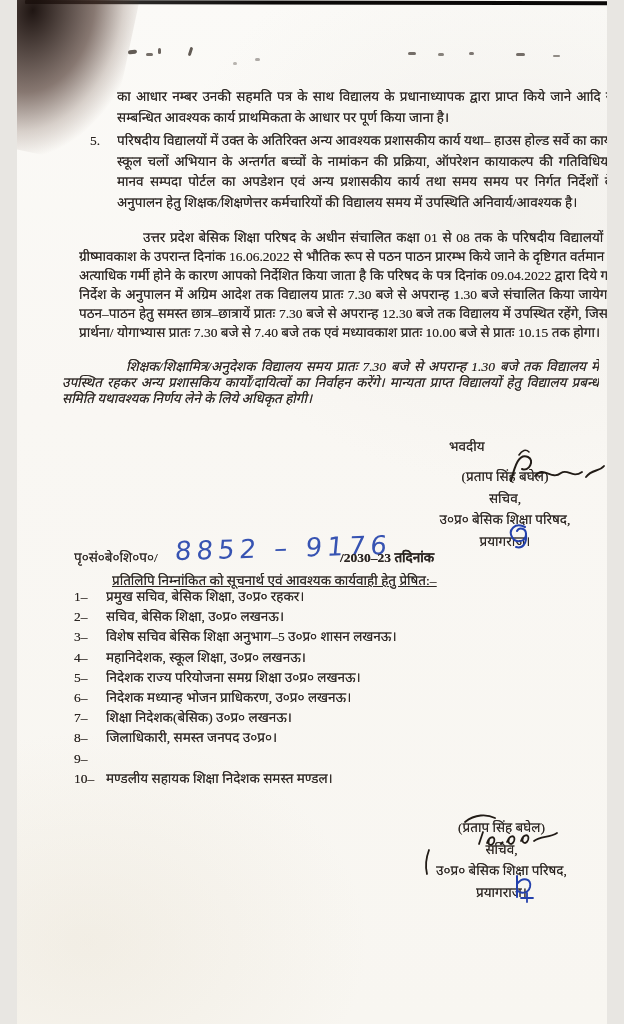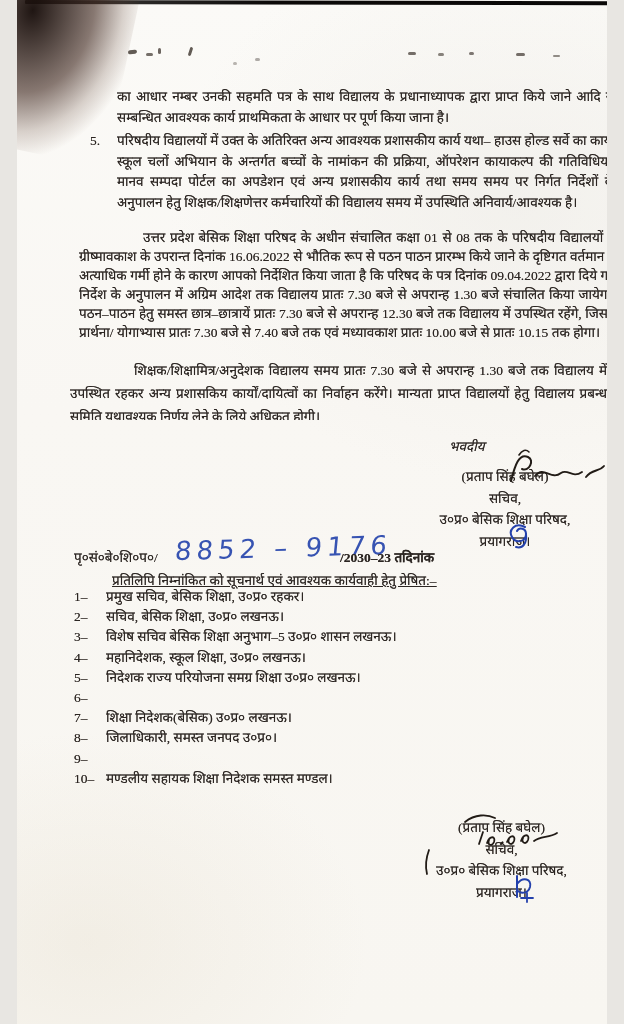--- a/index.html
+++ b/index.html
@@ -80,24 +80,24 @@
     <div class="smudge" style="left:536px;top:55px;width:7px;height:2px;opacity:.55;"></div>
   </div>
 
   <div class="txt just" style="left:100px;top:87px;width:498px;height:43px;">का आधार नम्बर उनकी सहमति पत्र के साथ विद्यालय के प्रधानाध्यापक द्वारा प्राप्त किये जाने आदि से सम्बन्धित आवश्यक कार्य प्राथमिकता के आधार पर पूर्ण किया जाना है।</div>
 
   <div class="txt" style="left:73px;top:131px;">5.</div>
   <div class="txt just" style="left:100px;top:131px;width:498px;height:104px;">परिषदीय विद्यालयों में उक्त के अतिरिक्त अन्य आवश्यक प्रशासकीय कार्य यथा– हाउस होल्ड सर्वे का कार्य, स्कूल चलों अभियान के अन्तर्गत बच्चों के नामांकन की प्रक्रिया, ऑपरेशन कायाकल्प की गतिविधियां, मानव सम्पदा पोर्टल का अपडेशन एवं अन्य प्रशासकीय कार्य तथा समय समय पर निर्गत निर्देशों के अनुपालन हेतु शिक्षक/शिक्षणेत्तर कर्मचारियों की विद्यालय समय में उपस्थिति अनिवार्य/आवश्यक है।</div>
 
   <div class="txt just para-indent" style="left:62px;top:228px;width:537px;height:134px;line-height:19.1px;">उत्तर प्रदेश बेसिक शिक्षा परिषद के अधीन संचालित कक्षा 01 से 08 तक के परिषदीय विद्यालयों में ग्रीष्मावकाश के उपरान्त दिनांक 16.06.2022 से भौतिक रूप से पठन पाठन प्रारम्भ किये जाने के दृष्टिगत वर्तमान में अत्याधिक गर्मी होने के कारण आपको निर्देशित किया जाता है कि परिषद के पत्र दिनांक 09.04.2022 द्वारा दिये गये निर्देश के अनुपालन में अग्रिम आदेश तक विद्यालय प्रातः 7.30 बजे से अपरान्ह 1.30 बजे संचालित किया जायेगा। पठन–पाठन हेतु समस्त छात्र–छात्रायें प्रातः 7.30 बजे से अपरान्ह 12.30 बजे तक विद्यालय में उपस्थित रहेंगे, जिसमे प्रार्थना/ योगाभ्यास प्रातः 7.30 बजे से 7.40 बजे तक एवं मध्यावकाश प्रातः 10.00 बजे से प्रातः 10.15 तक होगा।</div>
 
-  <div class="txt just para-indent" style="left:53px;top:359px;width:537px;height:61px;line-height:23px;">शिक्षक/शिक्षामित्र/अनुदेशक विद्यालय समय प्रातः 7.30 बजे से अपरान्ह 1.30 बजे तक विद्यालय में उपस्थित रहकर अन्य प्रशासकिय कार्यों/दायित्वों का निर्वाहन करेंगे। मान्यता प्राप्त विद्यालयों हेतु विद्यालय प्रबन्ध समिति यथावश्यक निर्णय लेने के लिये अधिकृत होगी।</div>
+  <div class="txt just para-indent" style="left:45px;top:359px;width:537px;height:61px;line-height:16px;font-style:italic;">शिक्षक/शिक्षामित्र/अनुदेशक विद्यालय समय प्रातः 7.30 बजे से अपरान्ह 1.30 बजे तक विद्यालय में उपस्थित रहकर अन्य प्रशासकिय कार्यों/दायित्वों का निर्वाहन करेंगे। मान्यता प्राप्त विद्यालयों हेतु विद्यालय प्रबन्ध समिति यथावश्यक निर्णय लेने के लिये अधिकृत होगी।</div>
 
 
-  <div class="txt" style="left:432px;top:437px;font-style:italic;">भवदीय</div>
+  <div class="txt" style="left:432px;top:437px;">भवदीय</div>
 
   <div class="sig-block" style="left:398px;top:466px;width:180px;">
     <div>(प्रताप सिंह बघेल)</div>
     <div>सचिव,</div>
     <div>उ०प्र० बेसिक शिक्षा परिषद,</div>
     <div>प्रयागराज।</div>
   </div>
 
   <svg class="ink black-ink" style="left:472px;top:445px;" width="118" height="46" viewBox="0 0 118 46">
     <path d="M22 36 C26 20, 30 8, 39 12 C46 15, 40 27, 33 24" stroke-width="2"></path>
@@ -133,20 +133,21 @@
       <div class="recipient-row">
         <span class="recipient-num">4–</span>
         <span>महानिदेशक, स्कूल शिक्षा, उ०प्र० लखनऊ।</span>
       </div>
       <div class="recipient-row">
         <span class="recipient-num">5–</span>
         <span>निदेशक राज्य परियोजना समग्र शिक्षा उ०प्र० लखनऊ।</span>
       </div>
       <div class="recipient-row">
         <span class="recipient-num">6–</span>
+        <span>निदेशक मध्यान्ह भोजन प्राधिकरण, उ०प्र० लखनऊ।</span>
       </div>
       <div class="recipient-row">
         <span class="recipient-num">7–</span>
         <span>शिक्षा निदेशक(बेसिक) उ०प्र० लखनऊ।</span>
       </div>
       <div class="recipient-row">
         <span class="recipient-num">8–</span>
         <span>जिलाधिकारी, समस्त जनपद उ०प्र०।</span>
       </div>
       <div class="recipient-row">

